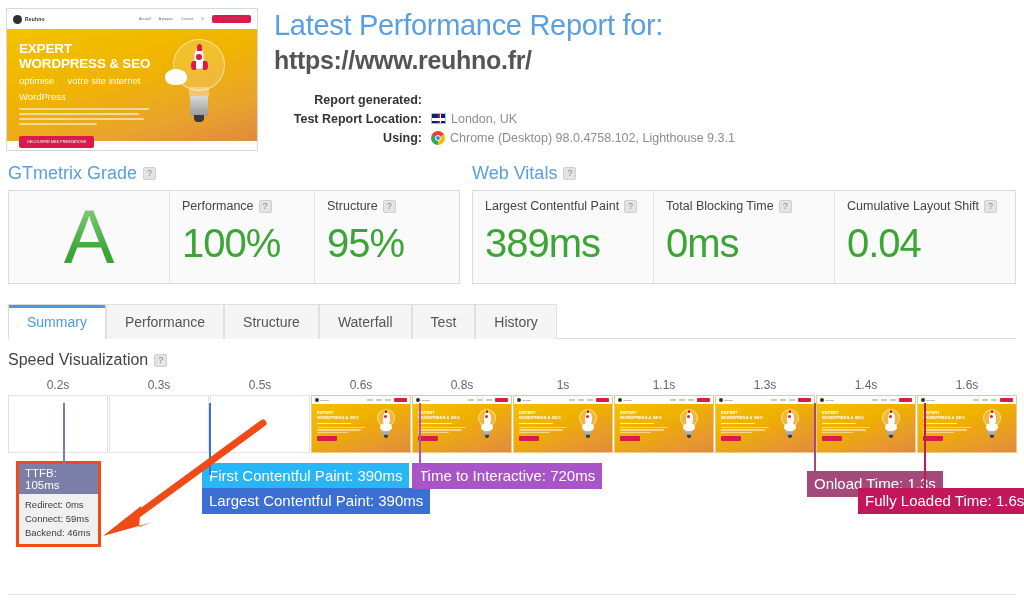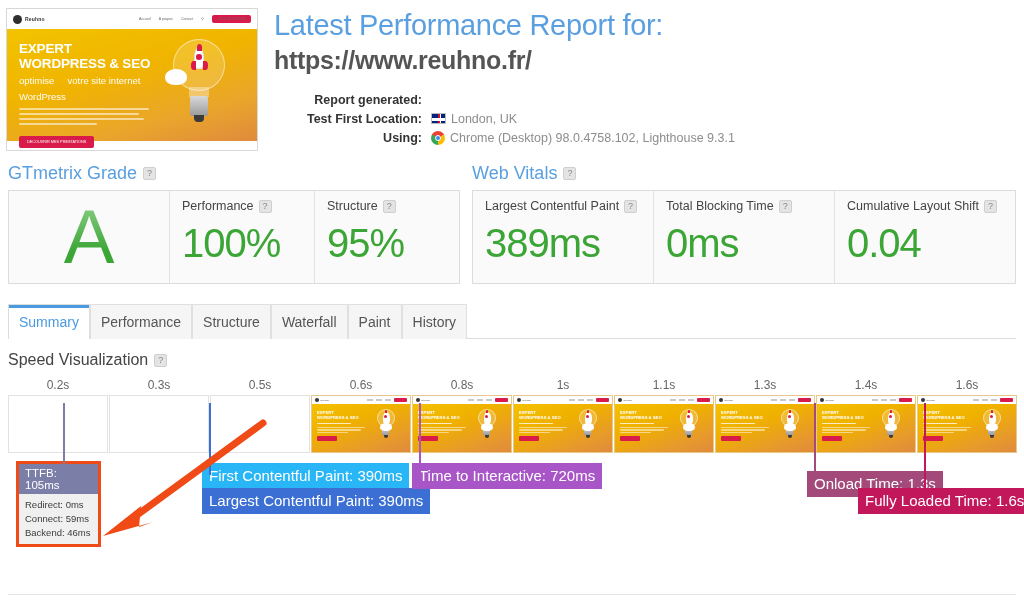--- a/index.html
+++ b/index.html
@@ -144,21 +144,21 @@
     width: 160px; display:flex; align-items:center; justify-content:center;
     font-size: 76px; line-height: 1; font-weight: normal; padding: 0;
     background: linear-gradient(180deg,#8fd08a 0%, #3ba535 70%);
     -webkit-background-clip: text; background-clip: text; color: transparent;
   }
   .grade-cell { width: 160px; display:flex; align-items:center; justify-content:center; }
 
   
   .tabs { display: flex; margin: 20px 8px 0 8px; border-bottom: 1px solid #dcdcdc; }
   .tab {
-    padding: 9px 10px; font-size: 14px; color: #555; cursor: pointer;
+    padding: 9px 18px; font-size: 14px; color: #555; cursor: pointer;
     border: 1px solid transparent; border-bottom: none; background: #f5f5f5;
     border-left-color: #e0e0e0; border-right-color: #e0e0e0; border-top-color: #e0e0e0;
     margin-bottom: -1px;
   }
   .tab.active {
     background: #fff; color: #4a9ae0; border-color: #dcdcdc; border-bottom-color: #fff;
     box-shadow: inset 0 3px 0 #4a9ae0;
   }
 
   
@@ -271,21 +271,21 @@
 
     <div class="report-head">
       <div class="report-title">Latest Performance Report for:</div>
       <div class="report-url">https://www.reuhno.fr/</div>
 
       <div class="meta">
         <div class="meta-row">
           <div class="meta-label">Report generated:</div>
         </div>
         <div class="meta-row">
-          <div class="meta-label">Test First Location:</div>
+          <div class="meta-label">Test Report Location:</div>
           <div class="meta-value">
             <span class="flag-uk">
                 <span class="flag-cross"></span>
               </span>
             <span>London, UK</span>
           </div>
         </div>
         <div class="meta-row">
           <div class="meta-label">Using:</div>
           <div class="meta-value">
@@ -354,21 +354,21 @@
         </div>
       </div>
     </div>
   </div>
 
   <div class="tabs">
     <div class="tab active">Summary</div>
     <div class="tab">Performance</div>
     <div class="tab">Structure</div>
     <div class="tab">Waterfall</div>
-    <div class="tab">Paint</div>
+    <div class="tab">Test</div>
     <div class="tab">History</div>
   </div>
 
   <div class="sv">
     <div class="sv-title">
       <span>Speed Visualization</span>
       <span class="help">?</span>
     </div>
 
     <div class="ticks">

